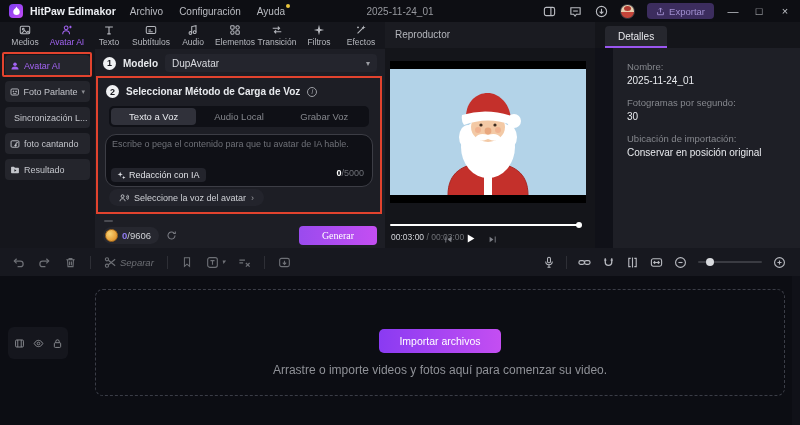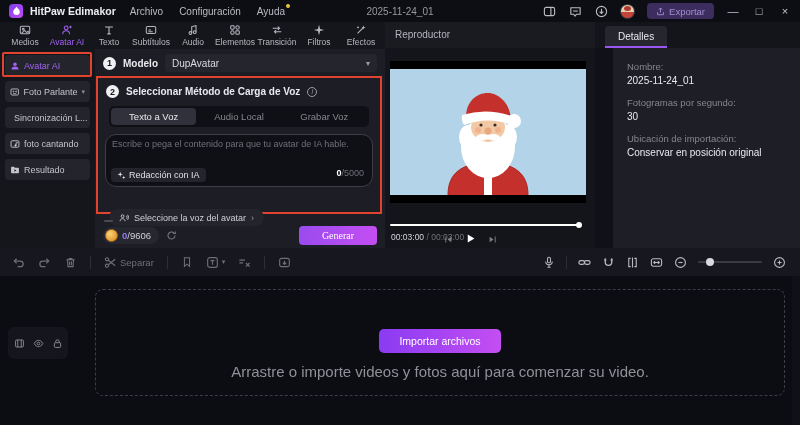--- a/index.html
+++ b/index.html
@@ -54,21 +54,21 @@
   .voice-tabs { margin:8px 11px 0; height:21px; background:#0f1016; border-radius:5px; display:flex; align-items:center; padding:2px; }
   .vtab { flex:1; text-align:center; font-size:9.5px; color:#85878d; line-height:17px; border-radius:4px; }
   .vtab.active { background:#30313a; color:#e8eaee; }
   .ta-box { margin:7px 7px 0; height:53px; background:#0f1016; border:1px solid #3c3d45; border-radius:11px; position:relative; }
   .ta-box textarea { position:absolute; top:4px; left:6px; right:6px; height:26px; background:transparent; border:none; resize:none; outline:none; font-family:"Liberation Sans",sans-serif; font-size:9px; color:#d7d9de; }
   .ta-box textarea::placeholder { color:#6f7178; }
   .ta-bottom { position:absolute; left:5px; right:8px; bottom:4px; display:flex; align-items:flex-start; }
   .ai-chip { display:flex; align-items:center; gap:3px; background:#23242c; border-radius:4px; padding:2px 6px; font-size:9px; color:#dfe1e6; }
   .counter { margin-left:auto; font-size:9px; color:#6f7178; }
   .counter b { color:#ffffff; font-weight:bold; }
-  .voice-pill { display:inline-flex; align-items:center; gap:5px; margin:22px 0 0 11px; background:#23242c; border-radius:9px; height:17px; padding:0 10px; font-size:9px; color:#cfd1d6; }
+  .voice-pill { display:inline-flex; align-items:center; gap:5px; margin:2px 0 0 11px; background:#23242c; border-radius:9px; height:17px; padding:0 10px; font-size:9px; color:#cfd1d6; }
   .voice-pill .chev { color:#9b9da3; font-size:9px; }
   .scroll-dash { position:absolute; left:9px; top:171px; width:9px; height:2px; border-radius:1px; background:#4a4b52; }
   .credits-row { position:absolute; left:8px; right:8px; top:177px; height:19px; display:flex; align-items:center; }
   .credits-pill { display:flex; align-items:center; gap:4px; background:#26272f; border-radius:9px; height:17px; padding:1px 8px 1px 2px; font-size:9.5px; }
   .coin { width:13px; height:13px; border-radius:50%; background:radial-gradient(circle at 35% 35%,#f7d478,#e8a33d 60%,#c77f22); border:1px solid #a96d1e; }
   .cred-cur { color:#8f7bf0; font-weight:bold; }
   .cred-max { color:#cfd1d6; }
   .refresh { margin-left:7px; color:#7b7d84; }
   .gen-btn { margin-left:auto; width:78px; height:19px; border-radius:4px; background:linear-gradient(90deg,#9a4bee,#c44ef2); color:#fff; font-size:10px; display:flex; align-items:center; justify-content:center;font-family:Liberation Serif, serif; }
 
@@ -84,35 +84,35 @@
   .pc-btns .step { color:#7e8087; }
   .pc-btns .play { color:#fff; }
 
   
   .details { position:absolute; top:48px; left:613px; width:205px; height:200px; background:#1e1f26; padding:13px 14px; }
   .fld-label { font-size:9.5px; color:#85878d; margin-bottom:3px; }
   .fld-value { font-size:10px; color:#e8eaee; margin-bottom:11px; }
 
   
   .tl-toolbar { position:absolute; top:248px; left:0; width:800px; height:28px; background:#17181f; display:flex; align-items:center; }
-  .tl-left { display:flex; align-items:center; gap:13px; padding-left:12px; }
+  .tl-left { display:flex; align-items:center; gap:13px; padding-left:12px;font-style:italic; }
   .tl-right { margin-left:auto; display:flex; align-items:center; gap:11px; padding-right:14px; }
   .tl-div { width:1px; height:13px; background:#2e2f36; }
   .tli { color:#6e7076; display:flex; align-items:center; gap:3px; }
   .tli.bright { color:#b8bac0; }
   .tl-label { font-size:9.5px; color:#6e7076; }
   .zoom-slider { width:64px; height:2px; background:#3a3b42; border-radius:1px; position:relative; }
   .zoom-slider .thumb { position:absolute; left:8px; top:-3px; width:8px; height:8px; border-radius:50%; background:#d8dade; }
 
   
   .tl-body { position:absolute; top:276px; left:0; width:792px; height:149px; background:#0c0d13; }
   .track-head { position:absolute; left:8px; top:51px; width:60px; height:32px; background:#15161d; border-radius:6px; display:flex; align-items:center; justify-content:center; gap:8px; color:#8a8c92; }
   .import-area { position:absolute; left:95px; top:13px; width:690px; height:107px; border:1px dashed #3b3d47; border-radius:8px; }
   .import-btn { position:absolute; left:50%; top:39px; transform:translateX(-50%); width:122px; height:24px; border-radius:5px; background:linear-gradient(90deg,#8a3bf2,#c44ef2); color:#fff; font-size:10.5px; display:flex; align-items:center; justify-content:center; }
-  .import-hint { position:absolute; left:0; right:0; top:73px; text-align:center; font-size:15px; color:#8f9197; }
+  .import-hint { position:absolute; left:0; right:0; top:73px; text-align:center; font-size:12px; color:#8f9197; }
 </style>
 </head>
 <body>
 
 <div class="app">
 
   <div class="titlebar">
     <div class="logo">
       <svg width="9" height="10" viewBox="0 0 10 11">
           <path d="M5 0.5 C5.8 3 8.6 3.4 8.6 6.4 a3.6 3.6 0 1 1 -7.2 0 C1.4 3.4 4.2 3 5 0.5 z" fill="#fff"></path>

